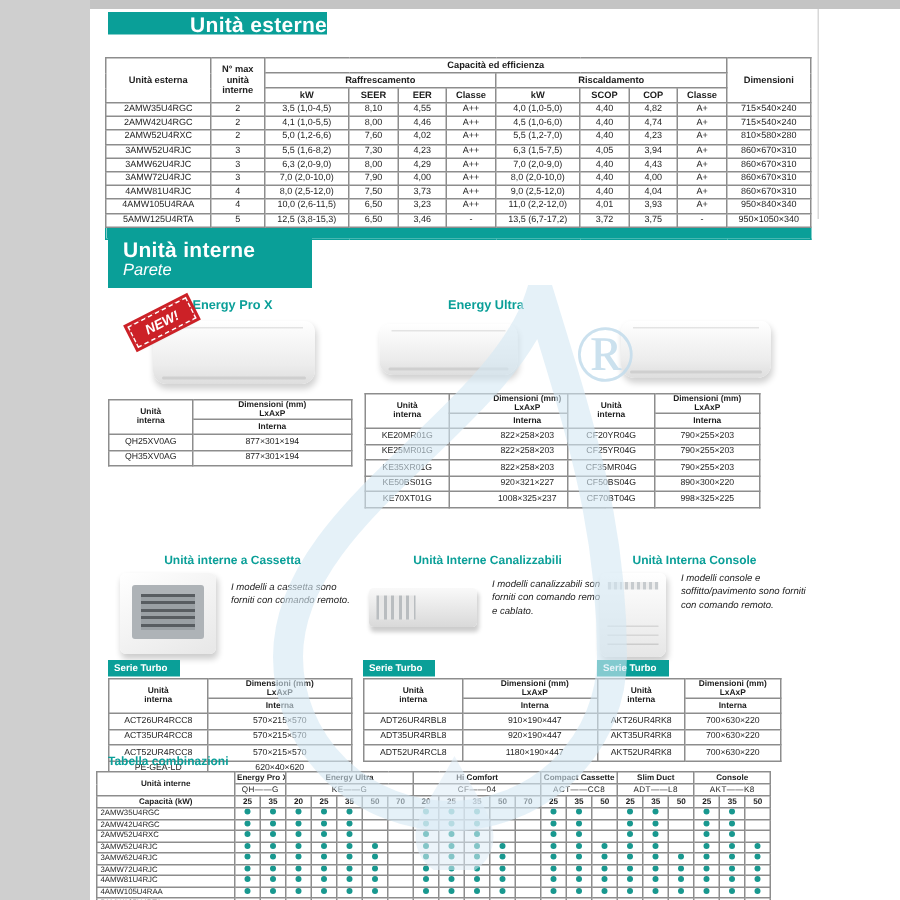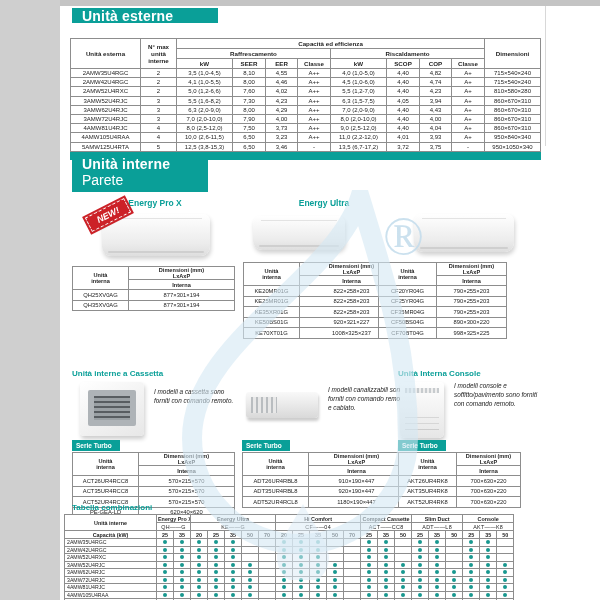--- a/index.html
+++ b/index.html
@@ -4,39 +4,39 @@
 <style>
   html,body{margin:0;padding:0;}
   body{width:600px;height:600px;background:#ffffff;font-family:"Liberation Sans",sans-serif;overflow:hidden;}
   #doc{position:relative;width:600px;height:600px;background:#fff;}
   .strip-left{position:absolute;left:0;top:0;width:60px;height:600px;background:#cfcfcf;}
   .strip-top{position:absolute;left:60px;top:0;width:540px;height:6px;background:#c4c4c4;}
   .edge-line{position:absolute;left:545px;top:6px;width:1px;height:140px;background:#d8d8d8;}
 
   .hbox{position:absolute;background:#0a9f98;color:#fff;display:flex;flex-direction:column;justify-content:center;padding-left:10px;box-sizing:border-box;}
   .hbox .l1{font-size:14px;font-weight:bold;letter-spacing:.2px;}
-  .hbox .l2{font-size:14px;}
+  .hbox .l2{font-size:11px;font-style:italic;}
 
   table{position:absolute;border-collapse:collapse;table-layout:fixed;background:#fff;}
   th,td{border:1px solid #8d8d8d;text-align:center;vertical-align:middle;padding:0 1px;color:#1d1d1d;overflow:hidden;white-space:nowrap;}
   th{font-weight:bold;}
   .pre{white-space:pre-line;}
 
   .t-out{font-size:6px;}
   .t-out th{font-size:6.2px;height:9px;}
   .t-out td{height:8.2px;font-size:6px;}
   .t-out .tealbar td{background:#0a9f98;height:7px;border-color:#0a9f98;}
 
   .fam-title{position:absolute;width:100%;text-align:center;color:#0a9f98;font-weight:bold;font-size:8.5px;top:0;}
   .fam{position:absolute;}
   .t-spec{font-size:5.8px;}
   .t-spec th{font-size:5.6px;height:9px;}
   .t-spec td{height:9.5px;}
 
-  .sec-title{position:absolute;color:#0a9f98;font-weight:bold;font-size:8px;width:100%;top:1px;}
+  .sec-title{position:absolute;color:#0a9f98;font-weight:bold;font-size:8px;width:100%;text-align:center;top:1px;}
   .desc{position:absolute;font-style:italic;font-size:6.4px;line-height:1.4;color:#222;text-align:left;}
   .serie{position:absolute;background:#0a9f98;color:#fff;font-weight:bold;font-size:6.5px;padding:2px 8px 2px 4px;}
 
   .combo-title{position:absolute;left:72px;top:503px;color:#0a9f98;font-weight:bold;font-size:8px;}
   .t-combo{font-size:5.5px;}
   .t-combo th{font-size:5.4px;height:7px;}
   .t-combo td{height:6.5px;}
   .t-combo tbody td:first-child{text-align:left;padding-left:2px;font-size:5.2px;}
   .mask{font-weight:normal;letter-spacing:.3px;}
   .dot{display:inline-block;width:4px;height:4px;border-radius:50%;background:#18988f;}
@@ -59,21 +59,21 @@
   .watermark{position:absolute;left:165px;top:190px;z-index:4;pointer-events:none;}
 </style>
 </head>
 <body>
 
 <div id="doc">
   <div class="strip-left"></div>
   <div class="strip-top"></div>
   <div class="edge-line"></div>
 
-  <div class="hbox" style="left:72px;top:8px;width:146px;height:15px;">
+  <div class="hbox" style="left:72px;top:8px;width:146px;height:15px;align-items:flex-end;">
     <span class="l1">Unità esterne</span>
   </div>
 
   <table class="t-out" style="left:70px;top:38px;width:470px;">
     <colgroup>
       <col style="width:70px">
         <col style="width:36px">
         <col style="width:56px">
         <col style="width:33px">
         <col style="width:32px">
@@ -396,20 +396,21 @@
           </tr>
           <tr>
             <td>PE-GEA-LD</td>
             <td>620×40×620</td>
           </tr>
         </tbody>
     </table>
   </div>
 
   <div class="fam" style="left:242px;top:368px;width:166px;height:134px;">
+    <div class="sec-title">Unità Interne Canalizzabili</div>
     <div class="unit duct" style="left:4px;top:24px;width:72px;height:26px;"></div>
     <div class="desc" style="left:86px;top:18px;width:80px;">I modelli canalizzabili sono forniti con comando remoto e cablato.</div>
     <div class="serie" style="left:0;top:72px;">Serie Turbo</div>
     <table class="t-spec" style="left:0;top:84px;width:162px;">
       <colgroup>
           <col style="width:66px">
           <col style="width:96px">
         </colgroup>
       <thead>
         <tr>

